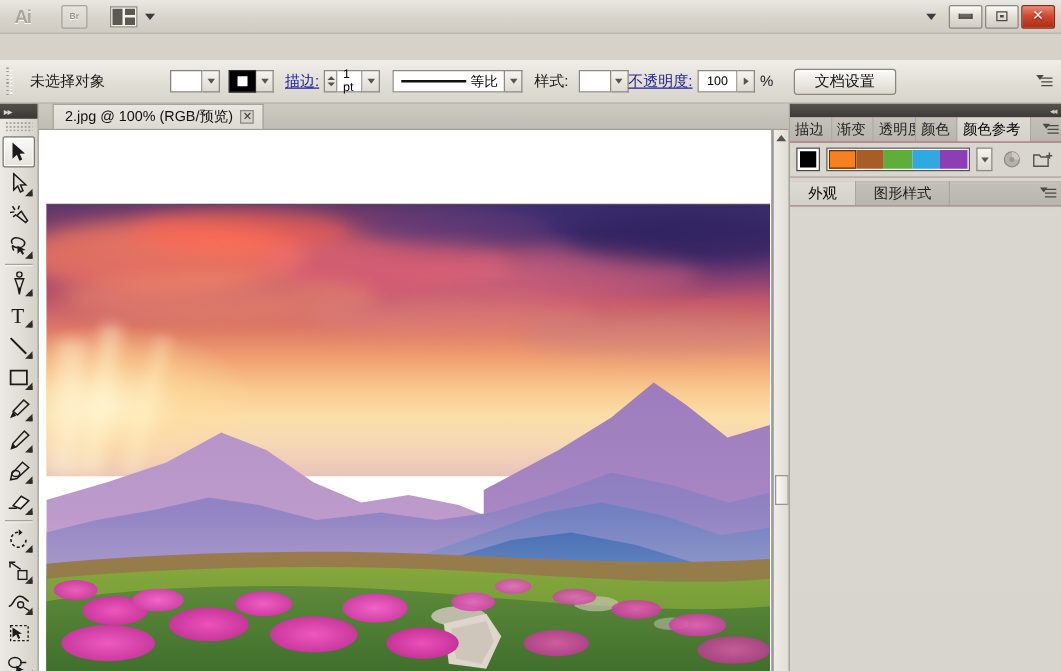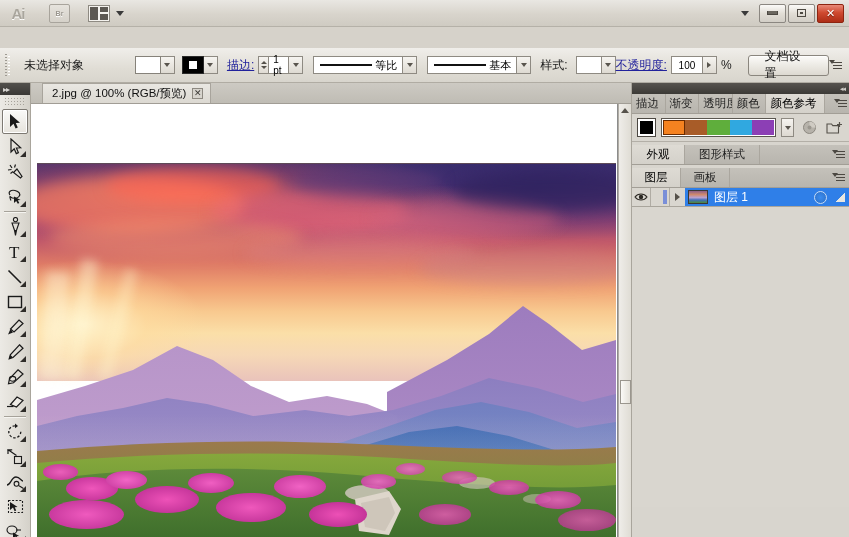--- a/index.html
+++ b/index.html
@@ -390,29 +390,20 @@
     <div style="display:flex;align-items:center;margin-left:10px;">
       <div class="combo" style="width:90px;">
         <span class="rule" style="width:52px;"></span>
         <span>等比</span>
       </div>
       <div class="dd-btn">
           <i class="dd-tri"></i>
         </div>
     </div>
 
-    <div style="display:flex;align-items:center;margin-left:10px;">
-      <div class="combo" style="width:90px;">
-        <span class="rule" style="width:52px;"></span>
-        <span>基本</span>
-      </div>
-      <div class="dd-btn">
-          <i class="dd-tri"></i>
-        </div>
-    </div>
 
     <div class="cb-label" style="margin-left:9px;">样式:</div>
     <div style="display:flex;align-items:center;">
       <div class="combo" style="width:26px;"></div>
       <div class="dd-btn">
           <i class="dd-tri"></i>
         </div>
     </div>
 
     <div class="cb-link" style="margin-left:0;">不透明度:</div>
@@ -773,47 +764,19 @@
           <div class="panel-menu-ic">
               <i></i>
               <i></i>
               <i></i>
             </div>
         </div>
       </div>
     </div>
 
     <div class="pnl" style="margin-top:3px;">
-      <div class="pnl-tabs">
-        <div class="ptab sel" style="width:40px;justify-content:center;">图层</div>
-        <div class="ptab" style="width:40px;justify-content:center;">画板</div>
-        <div class="ptab filler"></div>
-        <div class="ptab-menu">
-          <div class="panel-menu-ic">
-              <i></i>
-              <i></i>
-              <i></i>
-            </div>
-        </div>
-      </div>
       <div class="layer-list">
-        <div class="layer-row">
-          <div class="lr-cell lr-vis">
-            <svg width="14" height="10" viewBox="0 0 14 10">
-              <path d="M1 5 C4 1 10 1 13 5 C10 9 4 9 1 5 Z" fill="none" stroke="#2b2823" stroke-width="1.1"></path>
-              <circle cx="7" cy="5" r="2.2" fill="#2b2823"></circle>
-            </svg>
-          </div>
-          <div class="lr-cell lr-lock"></div>
-          <div class="lr-cell lr-exp">
-              <i></i>
-            </div>
-          <div class="lr-thumb"></div>
-          <div class="lr-name">图层 1</div>
-          <div class="lr-target"></div>
-          <div class="lr-sel-corner"></div>
-        </div>
         <div class="layer-filler"></div>
       </div>
     </div>
   </div>
 
 </div>
 
 </body></html>

